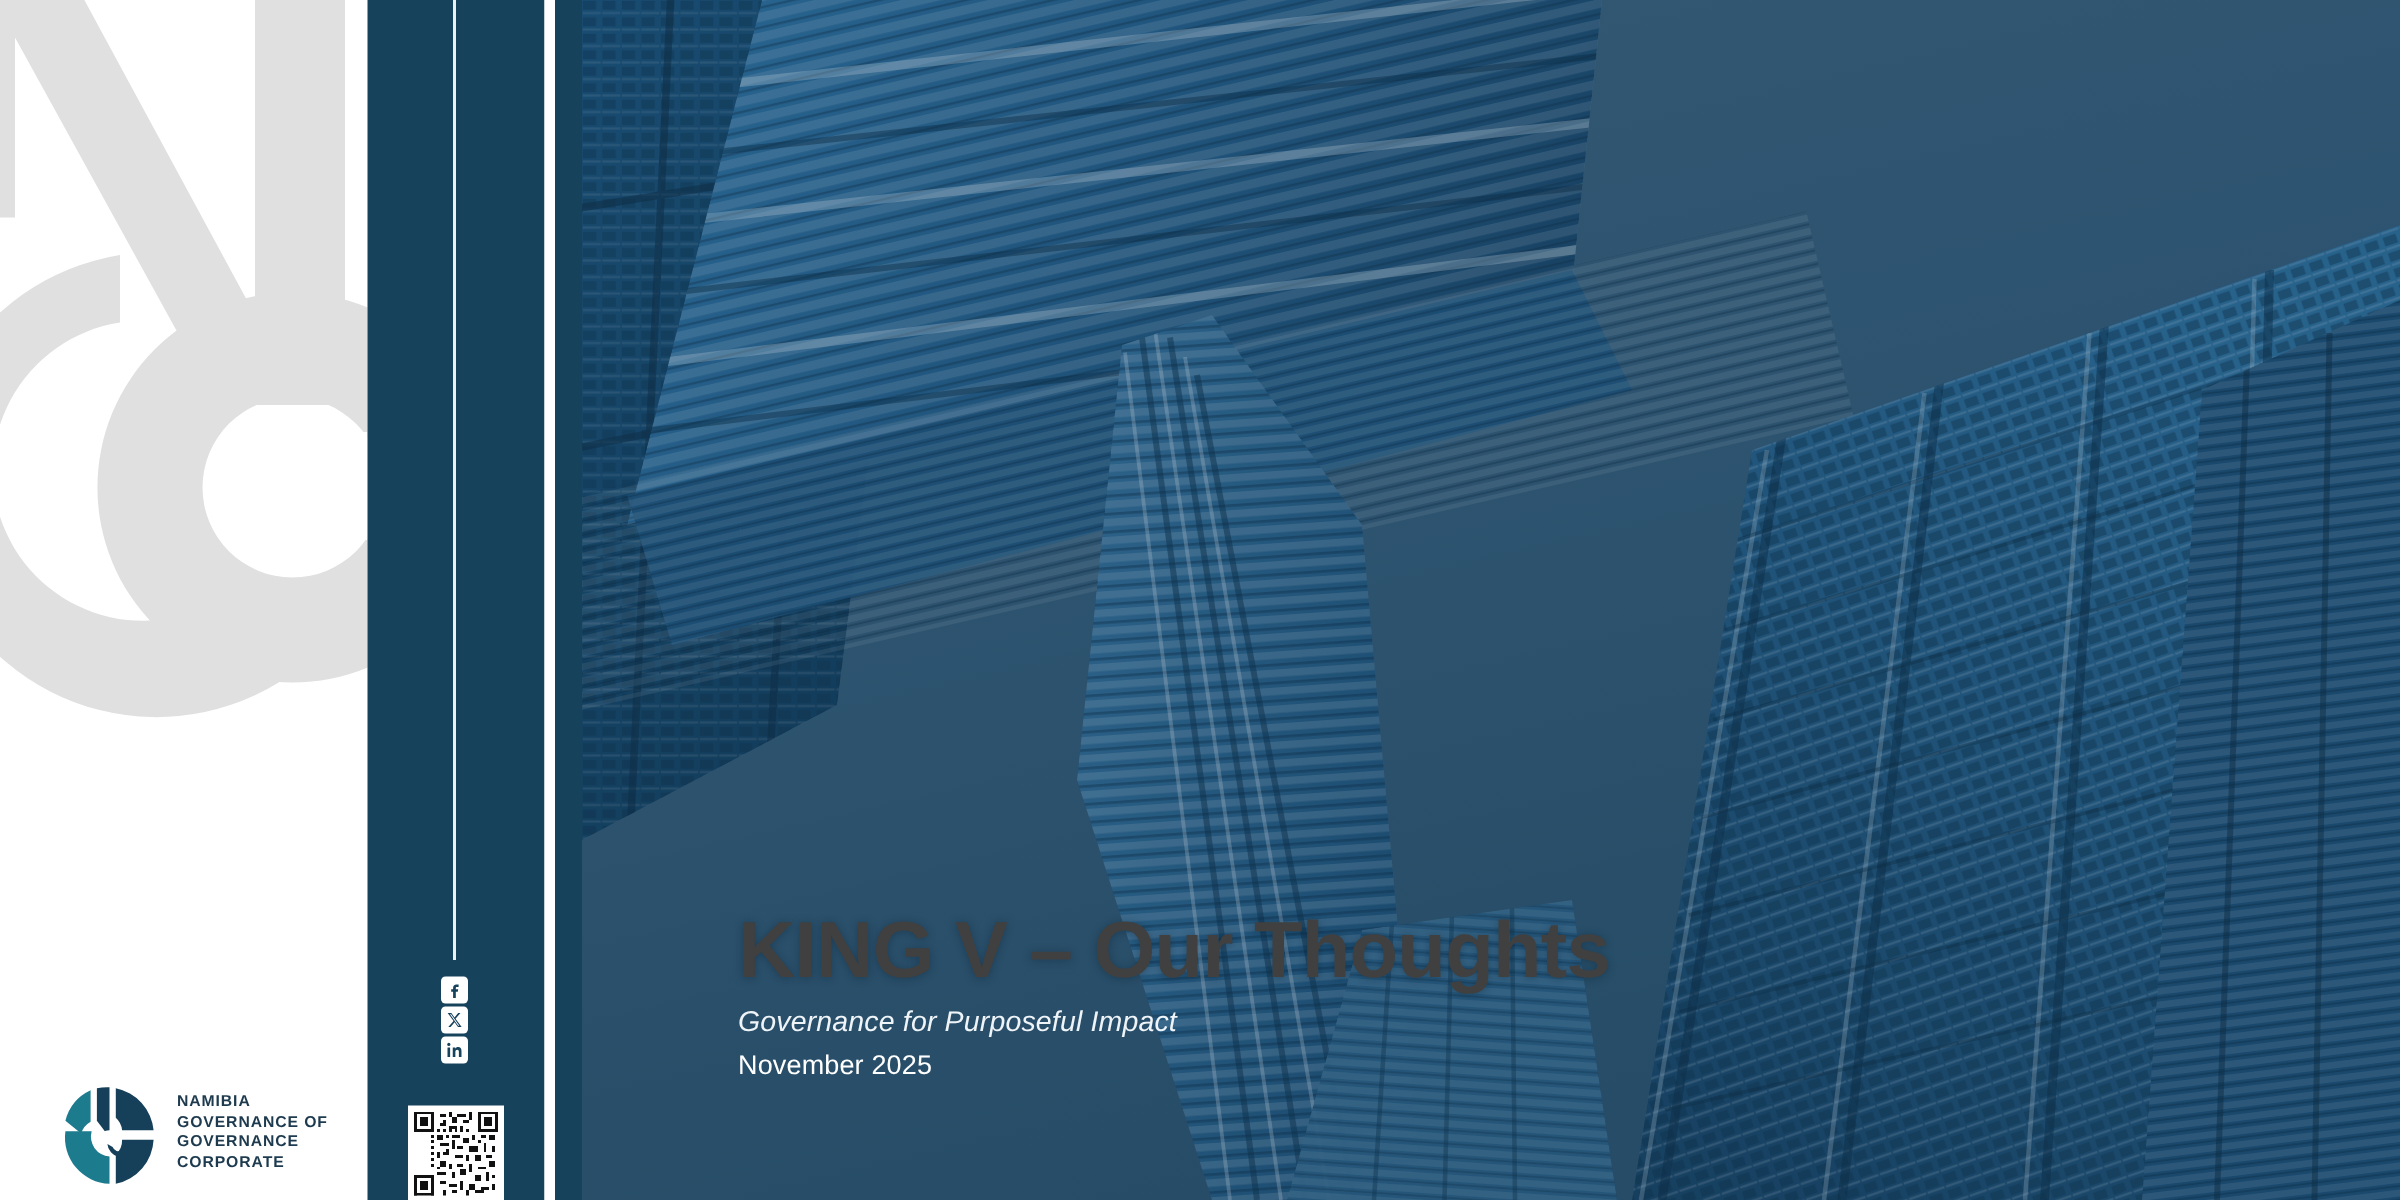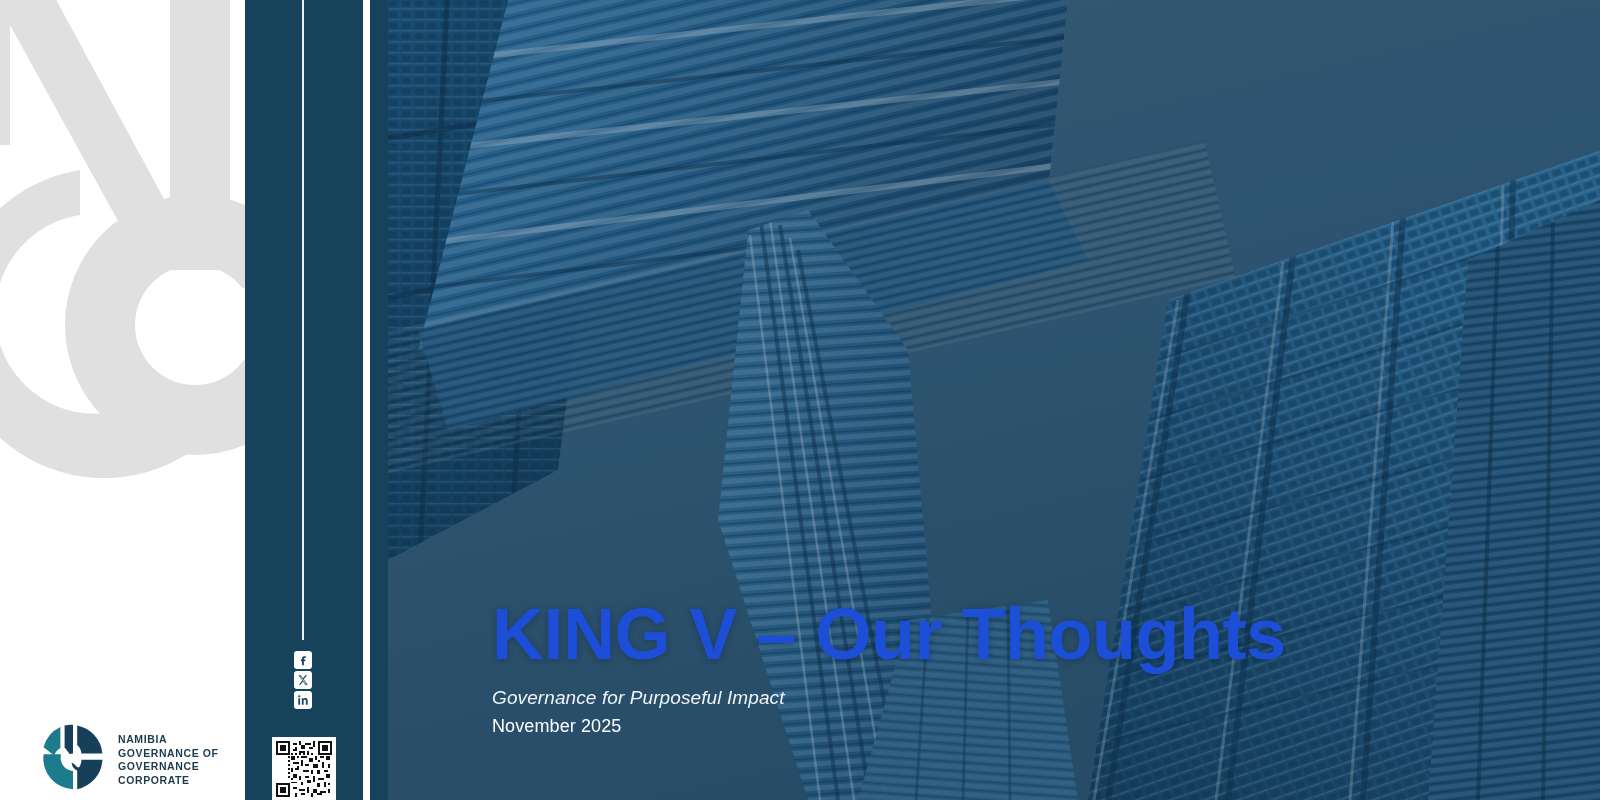--- a/index.html
+++ b/index.html
@@ -33,37 +33,37 @@
          display:flex; align-items:center; justify-content:center; }
   .soc svg { display:block; }
 
   
   .qr-box { position:absolute; left:272px; top:737px; width:64px; height:64px;
             background:#ffffff; padding:4px; }
   .qr-box svg { display:block; width:100%; height:100%; }
 
   
   .logo-wrap { position:absolute; left:38px; top:722px; display:flex;
-               align-items:center; gap:10px; }
+               align-items:flex-start; gap:10px; }
   .logo-mark { width:70px; height:70px; flex:0 0 70px; }
   .logo-text { padding-top:6px; }
   .logo-text div { font-size:10.5px; font-weight:bold; letter-spacing:0.6px;
                    color:#1d3a4e; line-height:13.5px; }
 
   
   .photo { position:absolute; left:388px; top:0; width:1212px; height:800px;
            overflow:hidden; background:#2f5770; }
   .photo svg { display:block; width:1212px; height:800px; }
 
   
   .title-block { position:absolute; left:492px; top:598px; width:1000px; z-index:6; }
-  .slide-title { font-size:72px; font-weight:bold; color:#1d4ed8; line-height:72px;
+  .slide-title { font-size:53px; font-weight:bold; color:#404040; line-height:72px;
                  letter-spacing:-0.5px; white-space:nowrap;
                  text-shadow:0 1px 6px rgba(10,30,45,0.35); }
-  .slide-subtitle { margin-top:16px; font-size:19px; font-style:italic; color:#eef4f7;
+  .slide-subtitle { font-size:19px; font-style:italic; color:#eef4f7;
                     line-height:24px; letter-spacing:0.1px; }
   .slide-date { margin-top:4px; font-size:18px; font-weight:normal; color:#ffffff;
                 line-height:24px; letter-spacing:0.1px; }
 </style>
 </head>
 <body>
 
 <div class="slide">
 
   <div class="left-white">

